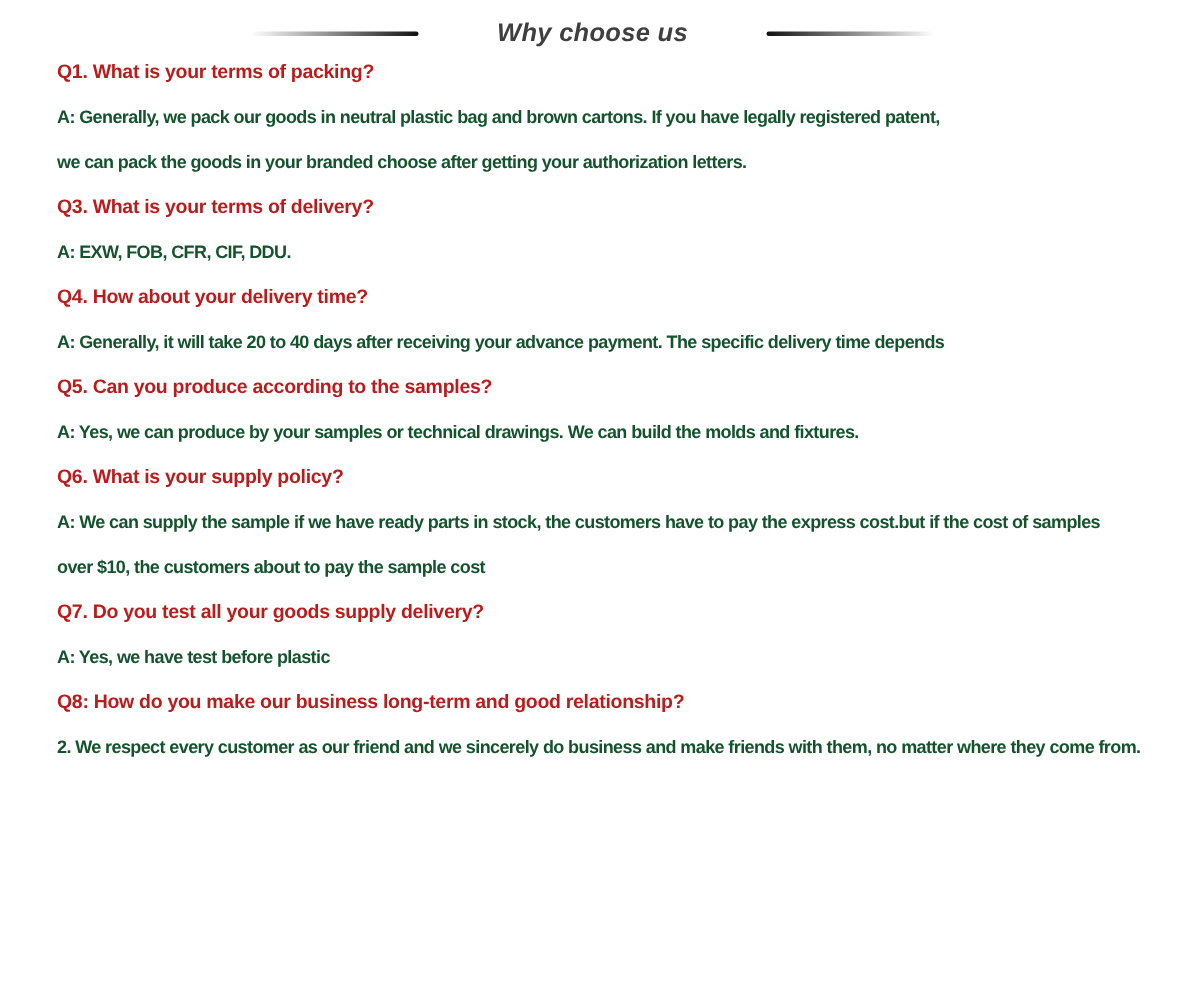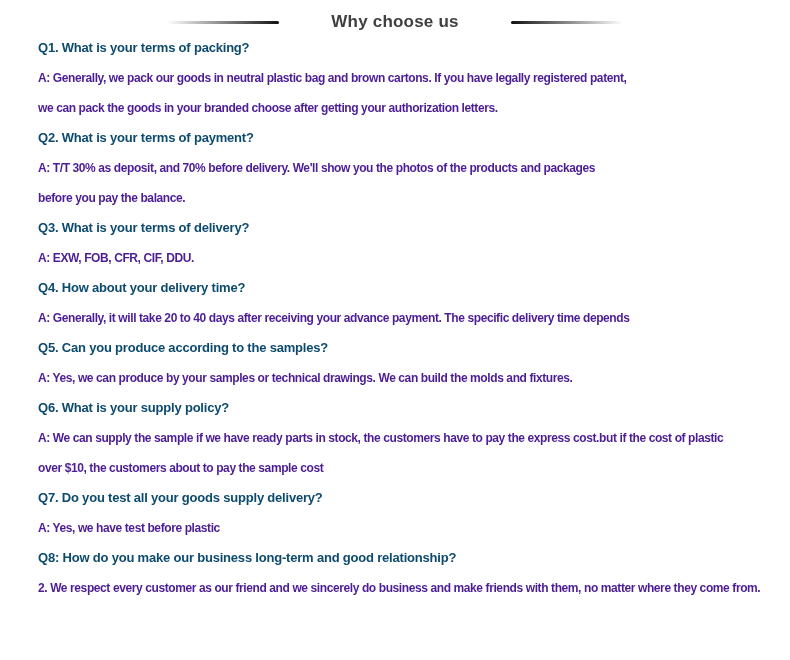--- a/index.html
+++ b/index.html
@@ -12,20 +12,21 @@
     font-family: "Liberation Sans", sans-serif;
     box-sizing: border-box;
     padding-top: 7px;
   }
   .title-row {
     height: 30px;
     display: flex;
     align-items: center;
     justify-content: center;
     gap: 52px;
+    font-style: italic;
   }
   .title-line {
     width: 112px;
     height: 3px;
     border-radius: 2px;
   }
   .title-line.left  { background: linear-gradient(to right, rgba(17,17,17,0), #111111); }
   .title-line.right { background: linear-gradient(to left,  rgba(17,17,17,0), #111111); }
   .page-title {
     font-size: 17px;
@@ -42,27 +43,27 @@
   .faq .q, .faq .a {
     height: 30px;
     line-height: 30px;
     margin: 0;
     white-space: nowrap;
     overflow: visible;
   }
   .faq .q {
     font-size: 13px;
     font-weight: bold;
-    color: #0c4a6e;
+    color: #b91c1c;
     letter-spacing: -0.2px;
   }
   .faq .a {
     font-size: 12px;
     font-weight: bold;
-    color: #4c1d95;
+    color: #14532d;
     letter-spacing: -0.4px;
   }
 </style>
 </head>
 <body>
 
 <div class="page">
 
   <div class="title-row">
     <div class="title-line left"></div>
@@ -71,44 +72,39 @@
   </div>
 
   <div class="faq">
 
     <div>
       <p class="q">Q1. What is your terms of packing?</p>
       <p class="a">A: Generally, we pack our goods in neutral plastic bag and brown cartons. If you have legally registered patent,</p>
       <p class="a">we can pack the goods in your branded choose after getting your authorization letters.</p>
     </div>
 
-    <div>
-      <p class="q">Q2. What is your terms of payment?</p>
-      <p class="a">A: T/T 30% as deposit, and 70% before delivery. We'll show you the photos of the products and packages</p>
-      <p class="a">before you pay the balance.</p>
-    </div>
 
     <div>
       <p class="q">Q3. What is your terms of delivery?</p>
       <p class="a">A: EXW, FOB, CFR, CIF, DDU.</p>
     </div>
 
     <div>
       <p class="q">Q4. How about your delivery time?</p>
       <p class="a">A: Generally, it will take 20 to 40 days after receiving your advance payment. The specific delivery time depends</p>
     </div>
 
     <div>
       <p class="q">Q5. Can you produce according to the samples?</p>
       <p class="a">A: Yes, we can produce by your samples or technical drawings. We can build the molds and fixtures.</p>
     </div>
 
     <div>
       <p class="q">Q6. What is your supply policy?</p>
-      <p class="a">A: We can supply the sample if we have ready parts in stock, the customers have to pay the express cost.but if the cost of plastic</p>
+      <p class="a">A: We can supply the sample if we have ready parts in stock, the customers have to pay the express cost.but if the cost of samples</p>
       <p class="a">over $10, the customers about to pay the sample cost</p>
     </div>
 
     <div>
       <p class="q">Q7. Do you test all your goods supply delivery?</p>
       <p class="a">A: Yes, we have test before plastic</p>
     </div>
 
     <div>
       <p class="q">Q8: How do you make our business long-term and good relationship?</p>

